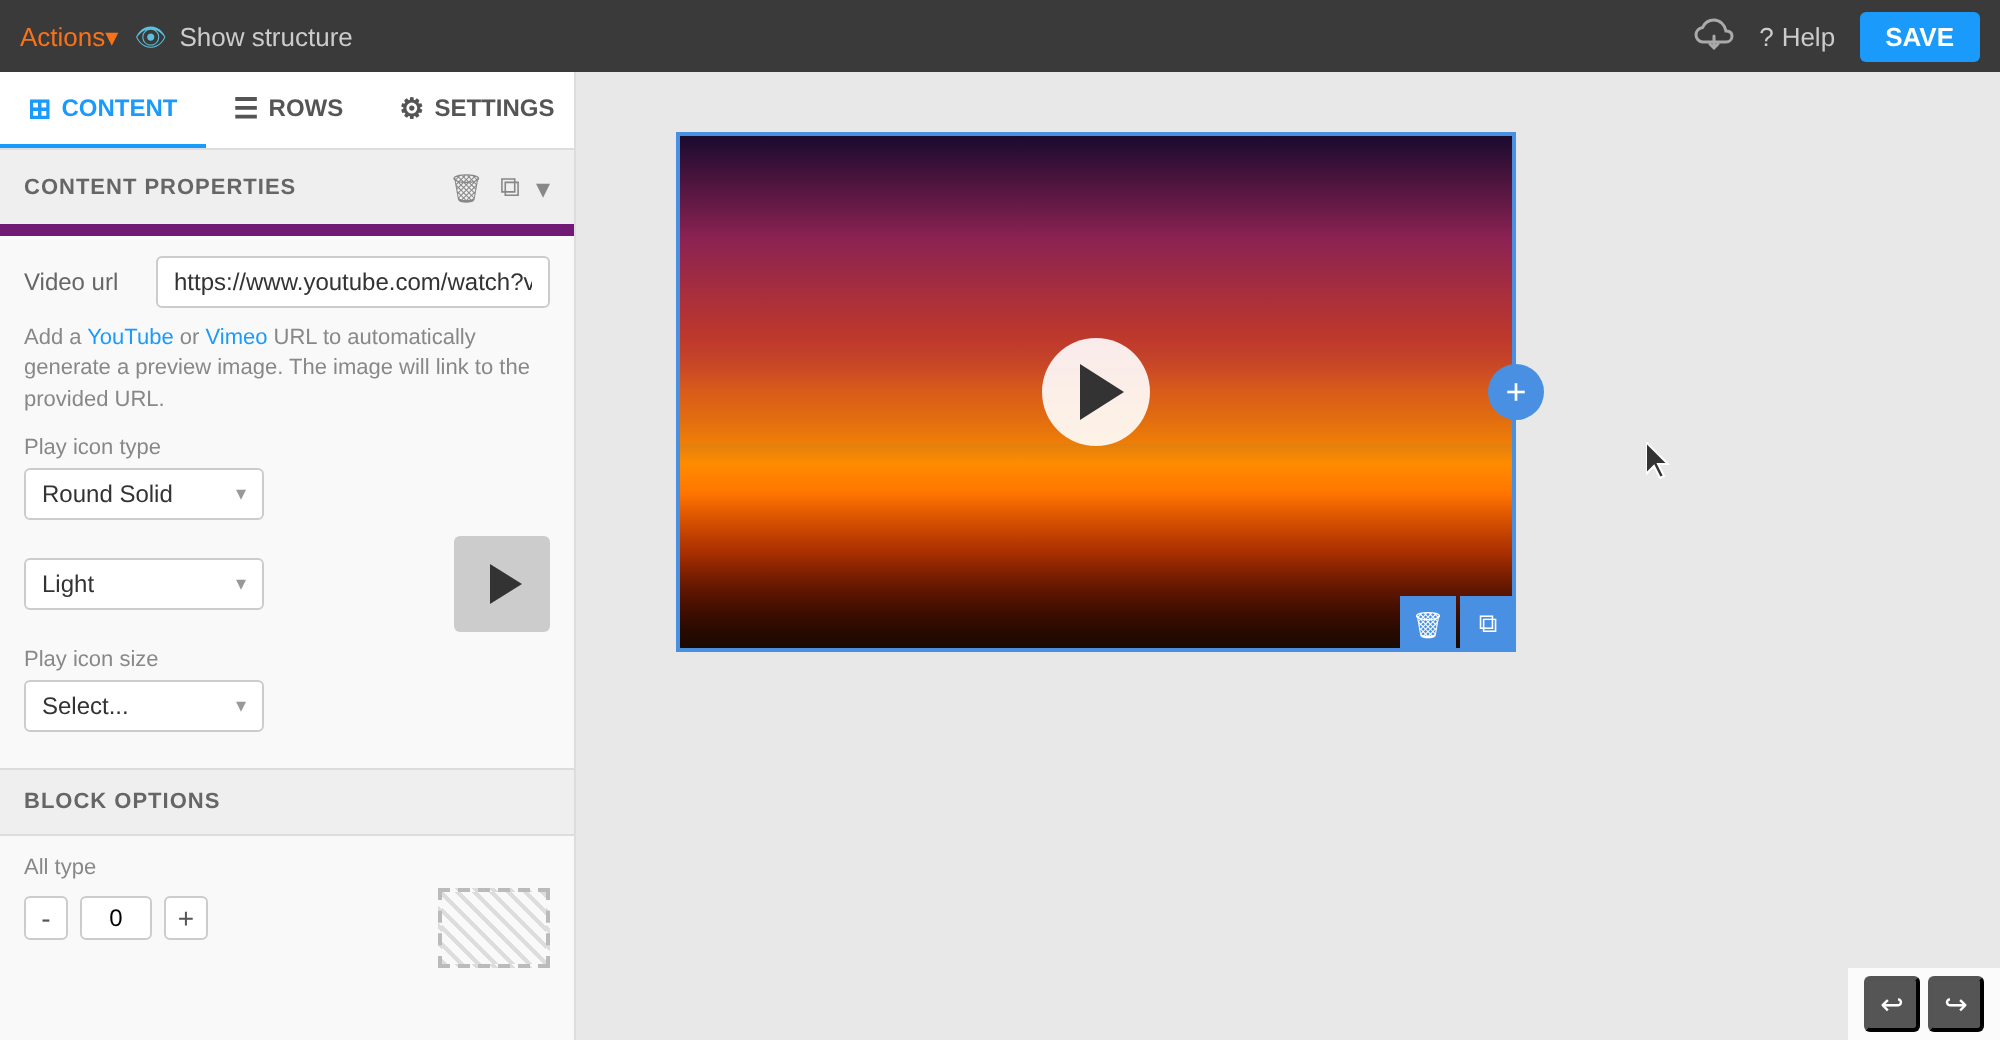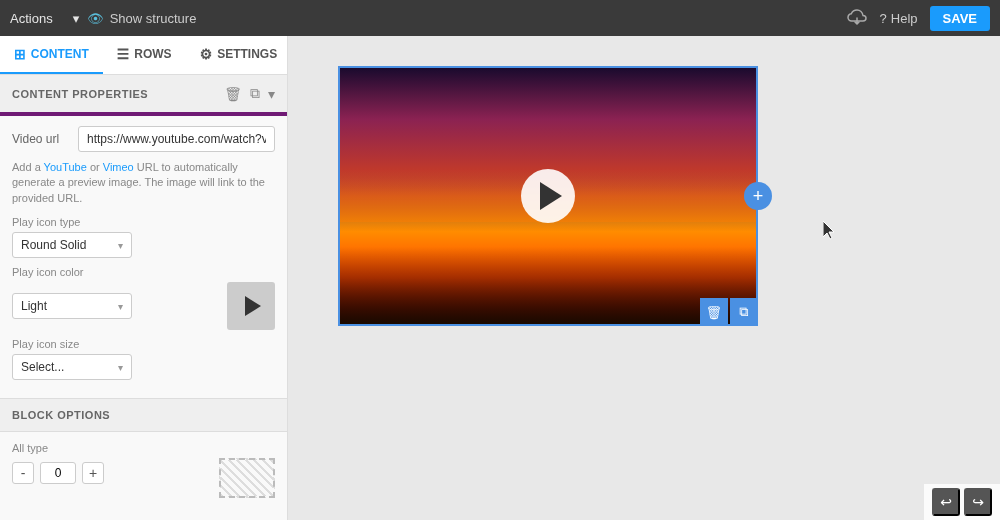--- a/index.html
+++ b/index.html
@@ -5,22 +5,22 @@
     * { box-sizing: border-box; margin: 0; padding: 0; }
     body { font-family: -apple-system, BlinkMacSystemFont, 'Segoe UI', Arial, sans-serif; font-size: 13px; background: #f0f0f0; overflow: hidden; width: 1000px; height: 520px; }
 
     
     .top-bar {
       display: flex; align-items: center; justify-content: space-between;
       background: #3a3a3a; height: 36px; padding: 0 10px;
     }
     .top-bar-left { display: flex; align-items: center; gap: 8px; }
     .actions-btn {
-      display: flex; align-items: center; gap: 20px;
-      color: #e5e5e5; font-size: 13px; cursor: pointer; background: none; border: none;
+      display: flex; align-items: center; gap: 0;
+      color: #f97316; font-size: 13px; cursor: pointer; background: none; border: none;
     }
     .show-structure {
       display: flex; align-items: center; gap: 6px;
       color: #ccc; font-size: 13px; cursor: pointer; background: none; border: none;
     }
     .eye-icon { color: #5bc0de; }
     .top-bar-right { display: flex; align-items: center; gap: 12px; }
     .cloud-btn { background: none; border: none; cursor: pointer; color: #aaa; }
     .help-btn {
       display: flex; align-items: center; gap: 4px;
@@ -46,21 +46,21 @@
     }
     .tab.active { color: #1a9bfc; border-bottom: 2px solid #1a9bfc; }
     .tab-icon { font-size: 14px; }
 
     
     .panel-content { flex: 1; overflow-y: auto; }
 
     
     .section-header {
       display: flex; align-items: center; justify-content: space-between;
-      padding: 10px 12px; background: #efefef; border-bottom: 4px solid #701a75;
+      padding: 10px 12px; background: #efefef; border-bottom: 6px solid #701a75;
       font-size: 11px; font-weight: 700; color: #666; letter-spacing: 0.5px;
     }
     .section-header-actions { display: flex; gap: 8px; }
     .icon-btn { background: none; border: none; cursor: pointer; color: #888; font-size: 14px; }
 
     
     .form-area { padding: 10px 12px; }
     .field-row { display: flex; align-items: center; margin-bottom: 8px; gap: 8px; }
     .field-label { font-size: 12px; color: #666; min-width: 58px; }
     .text-input {
@@ -279,21 +279,20 @@
         </p>
 
         <div class="sub-label">Play icon type</div>
         <div class="select-row">
           <div class="select-field">
             <span>Round Solid</span>
             <span class="chevron">▾</span>
           </div>
         </div>
 
-        <div class="sub-label">Play icon color</div>
         <div class="select-row">
           <div class="select-field">
             <span>Light</span>
             <span class="chevron">▾</span>
           </div>
           <div class="play-icon-preview">
             <div class="play-triangle"></div>
           </div>
         </div>
 

